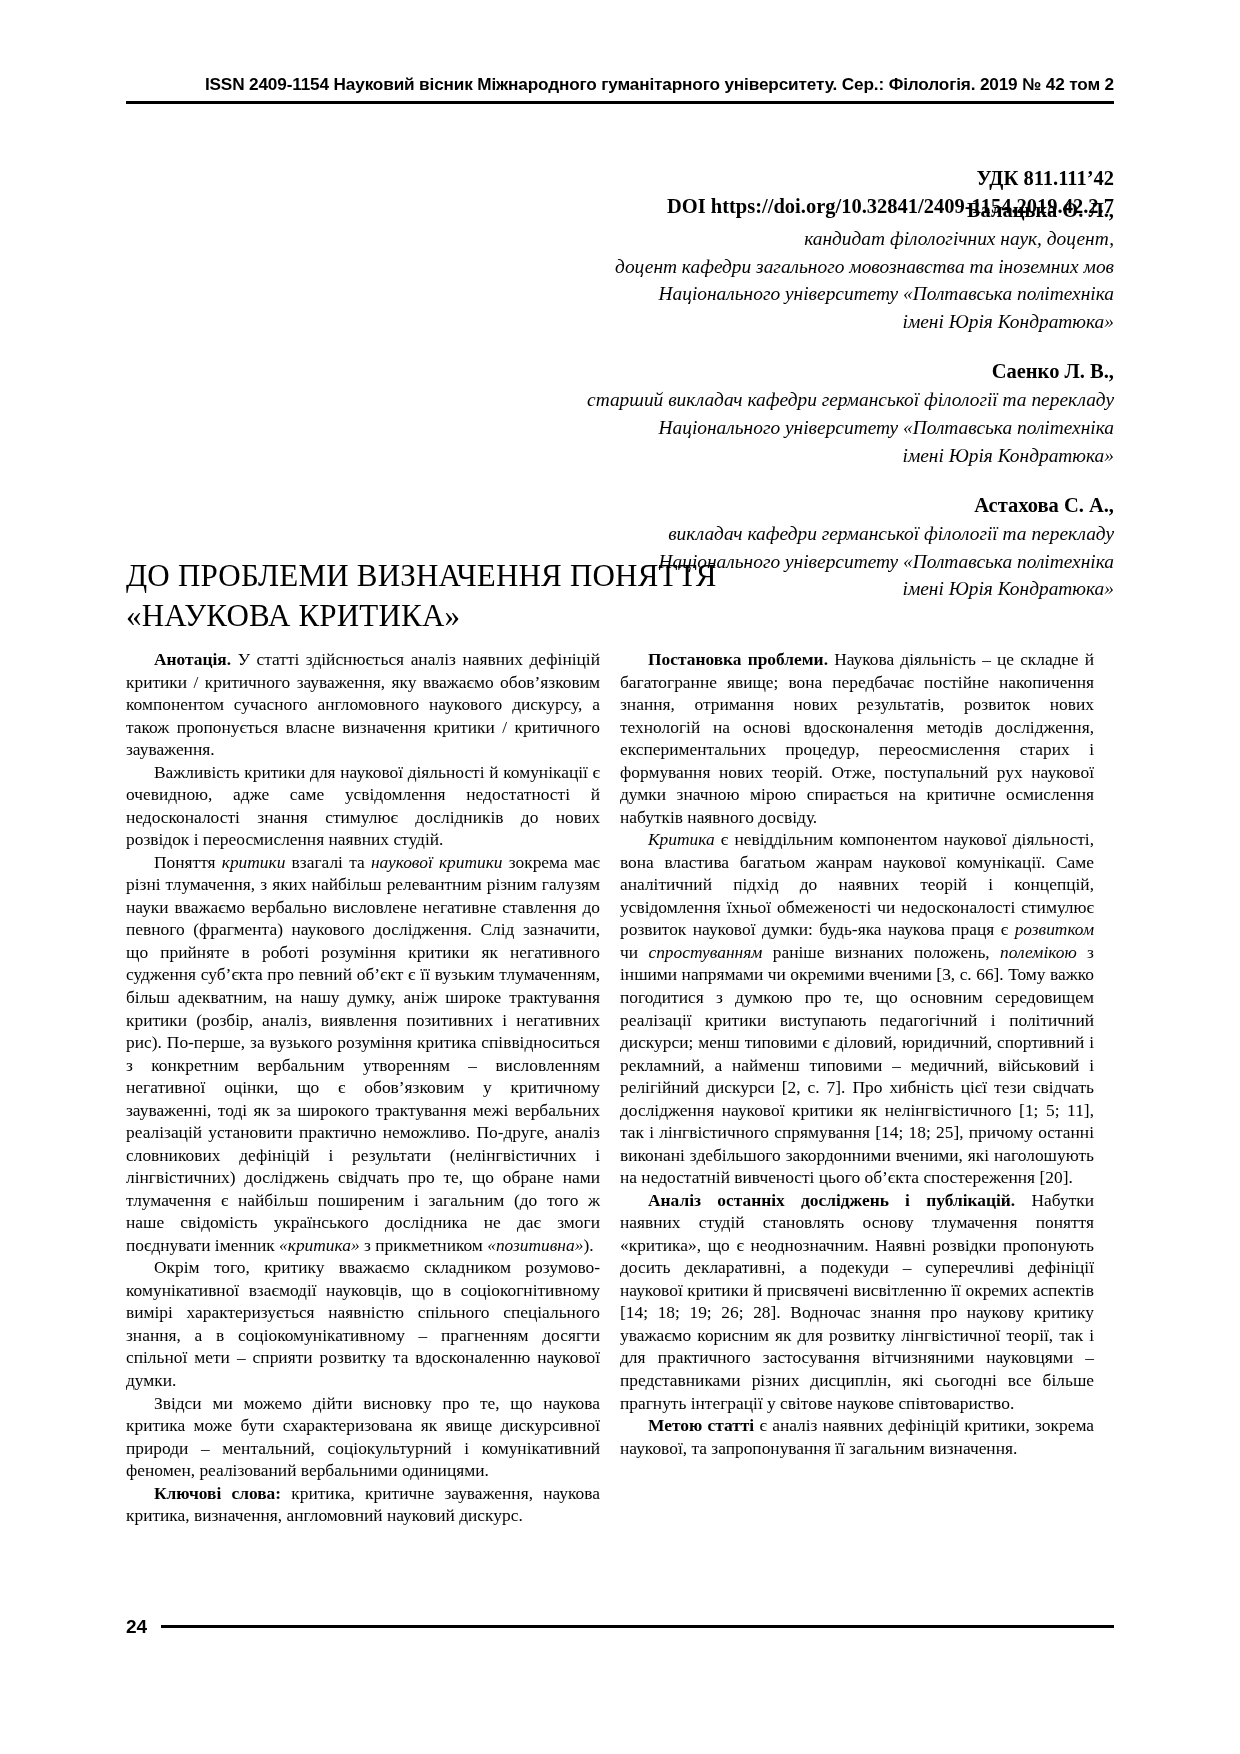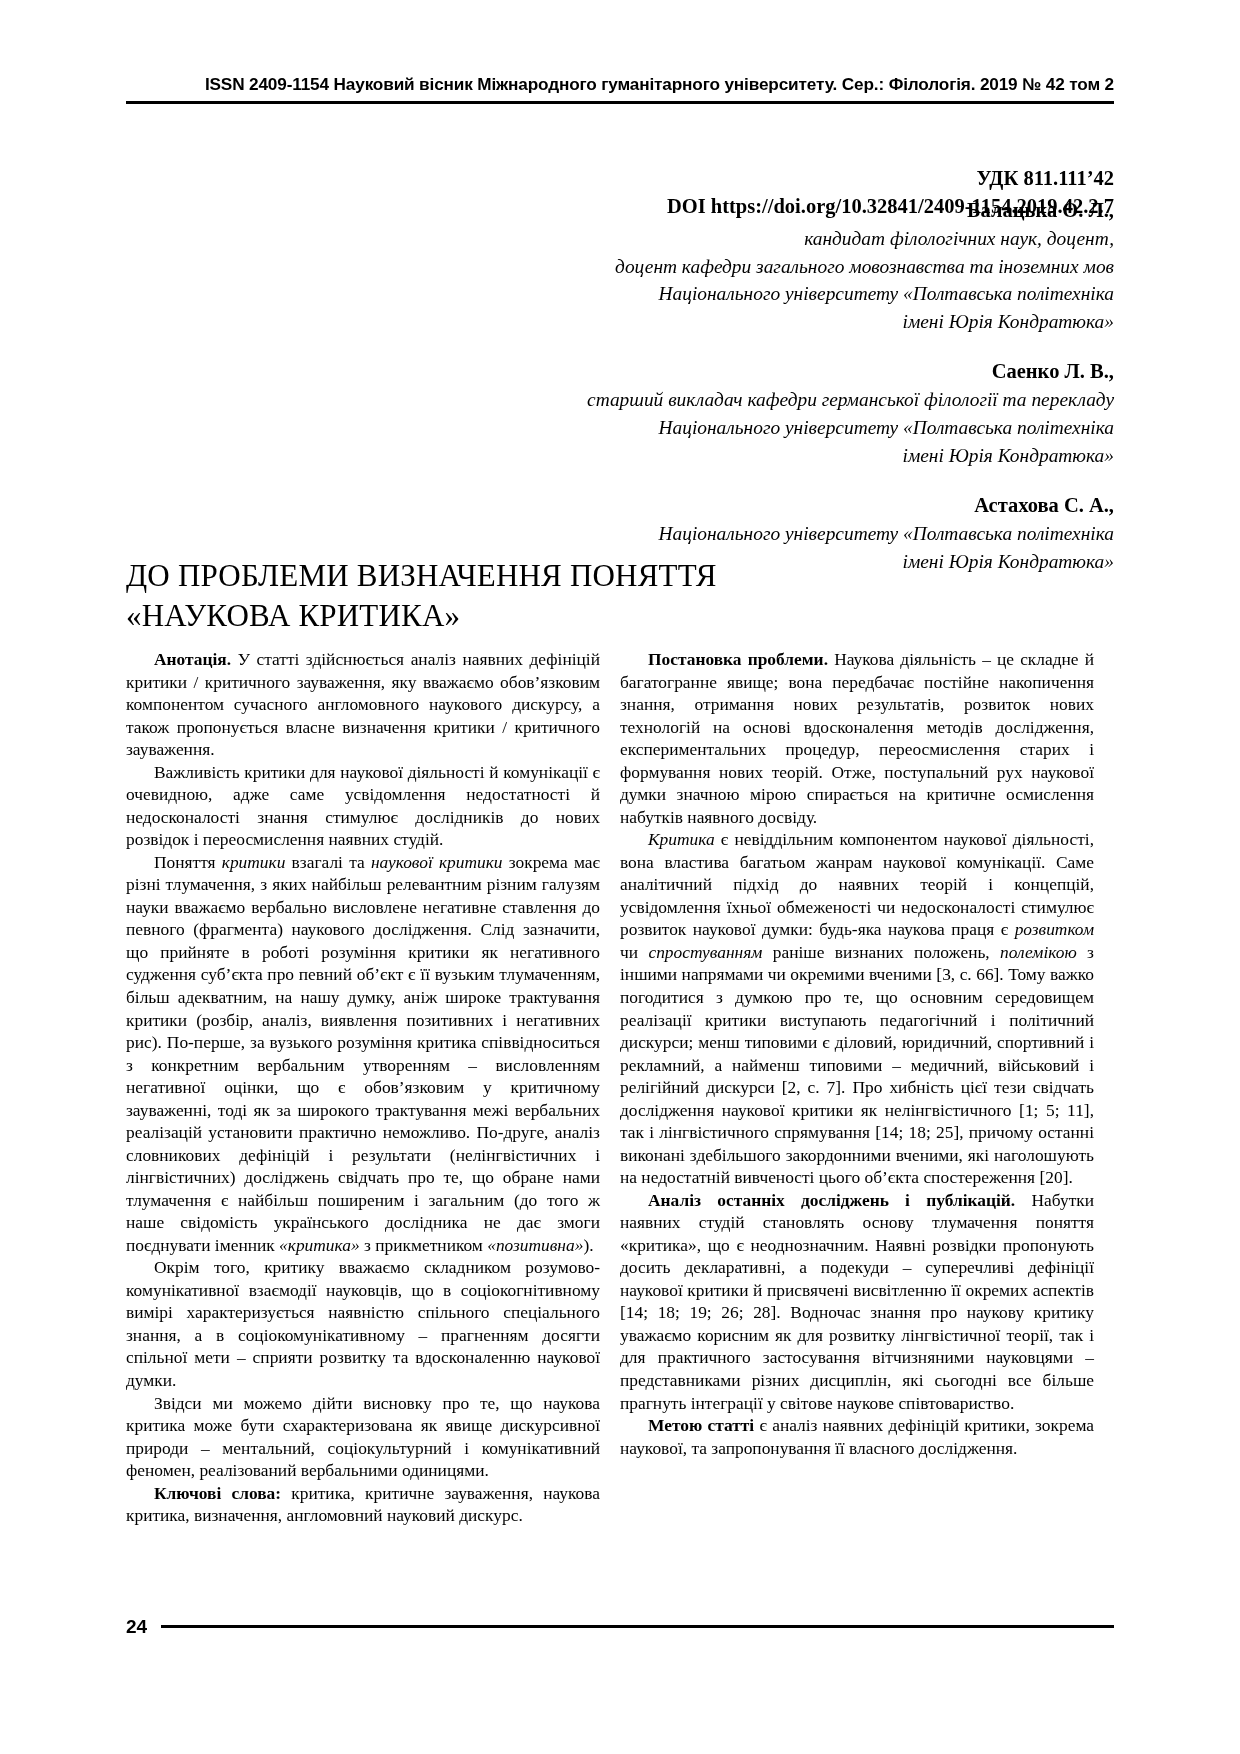--- a/index.html
+++ b/index.html
@@ -169,20 +169,21 @@
 
     <div class="author-group">
       <div class="author-name">Саенко Л. В.,</div>
       <div class="author-line">старший викладач кафедри германської філології та перекладу</div>
       <div class="author-line">Національного університету «Полтавська політехніка</div>
       <div class="author-line">імені Юрія Кондратюка»</div>
     </div>
 
     <div class="author-group">
       <div class="author-name">Астахова С. А.,</div>
+      <div class="author-line">викладач кафедри германської філології та перекладу</div>
       <div class="author-line">Національного університету «Полтавська політехніка</div>
       <div class="author-line">імені Юрія Кондратюка»</div>
     </div>
 
   </div>
 
   <div class="doc-title">
     <div>ДО ПРОБЛЕМИ ВИЗНАЧЕННЯ ПОНЯТТЯ</div>
     <div>«НАУКОВА КРИТИКА»</div>
   </div>
@@ -195,21 +196,21 @@
       <p><span>Поняття </span><i>критики</i><span> взагалі та </span><i>наукової критики</i><span> зокрема має різні тлумачення, з яких найбільш релевантним різним галузям науки вважаємо вербально висловлене негативне ставлення до певного (фрагмента) наукового дослідження. Слід зазначити, що прийняте в роботі розуміння критики як негативного судження суб’єкта про певний об’єкт є її вузьким тлумаченням, більш адекватним, на нашу думку, аніж широке трактування критики (розбір, аналіз, виявлення позитивних і негативних рис). По-перше, за вузького розуміння критика співвідноситься з конкретним вербальним утворенням – висловленням негативної оцінки, що є обов’язковим у критичному зауваженні, тоді як за широкого трактування межі вербальних реалізацій установити практично неможливо. По-друге, аналіз словникових дефініцій і результати (нелінгвістичних і лінгвістичних) досліджень свідчать про те, що обране нами тлумачення є найбільш поширеним і загальним (до того ж наше свідомість українського дослідника не дає змоги поєднувати іменник </span><i>«критика»</i><span> з прикметником </span><i>«позитивна»</i><span>).</span></p>
       <p>Окрім того, критику вважаємо складником розумово-комунікативної взаємодії науковців, що в соціокогнітивному вимірі характеризується наявністю спільного спеціального знання, а в соціокомунікативному – прагненням досягти спільної мети – сприяти розвитку та вдосконаленню наукової думки.</p>
       <p>Звідси ми можемо дійти висновку про те, що наукова критика може бути схарактеризована як явище дискурсивної природи – ментальний, соціокультурний і комунікативний феномен, реалізований вербальними одиницями.</p>
       <p><b>Ключові слова:</b><span> критика, критичне зауваження, наукова критика, визначення, англомовний науковий дискурс.</span></p>
     </div>
 
     <div class="col">
       <p><b>Постановка проблеми.</b><span> Наукова діяльність – це складне й багатогранне явище; вона передбачає постійне накопичення знання, отримання нових результатів, розвиток нових технологій на основі вдосконалення методів дослідження, експериментальних процедур, переосмислення старих і формування нових теорій. Отже, поступальний рух наукової думки значною мірою спирається на критичне осмислення набутків наявного досвіду.</span></p>
       <p><i>Критика</i><span> є невіддільним компонентом наукової діяльності, вона властива багатьом жанрам наукової комунікації. Саме аналітичний підхід до наявних теорій і концепцій, усвідомлення їхньої обмеженості чи недосконалості стимулює розвиток наукової думки: будь-яка наукова праця є </span><i>розвитком</i><span> чи </span><i>спростуванням</i><span> раніше визнаних положень, </span><i>полемікою</i><span> з іншими напрямами чи окремими вченими [3, с. 66]. Тому важко погодитися з думкою про те, що основним середовищем реалізації критики виступають педагогічний і політичний дискурси; менш типовими є діловий, юридичний, спортивний і рекламний, а найменш типовими – медичний, військовий і релігійний дискурси [2, с. 7]. Про хибність цієї тези свідчать дослідження наукової критики як нелінгвістичного [1; 5; 11], так і лінгвістичного спрямування [14; 18; 25], причому останні виконані здебільшого закордонними вченими, які наголошують на недостатній вивченості цього об’єкта спостереження [20].</span></p>
       <p><b>Аналіз останніх досліджень і публікацій.</b><span> Набутки наявних студій становлять основу тлумачення поняття «критика», що є неоднозначним. Наявні розвідки пропонують досить декларативні, а подекуди – суперечливі дефініції наукової критики й присвячені висвітленню її окремих аспектів [14; 18; 19; 26; 28]. Водночас знання про наукову критику уважаємо корисним як для розвитку лінгвістичної теорії, так і для практичного застосування вітчизняними науковцями – представниками різних дисциплін, які сьогодні все більше прагнуть інтеграції у світове наукове співтовариство.</span></p>
-      <p><b>Метою статті</b><span> є аналіз наявних дефініцій критики, зокрема наукової, та запропонування її власного дослідження.</span></p>
+      <p><b>Метою статті</b><span> є аналіз наявних дефініцій критики, зокрема наукової, та запропонування її загальним визначення.</span></p>
     </div>
 
   </div>
 
   <div class="footer">
     <div class="page-num">24</div>
     <div class="footer-rule"></div>
   </div>
 
 </div>

